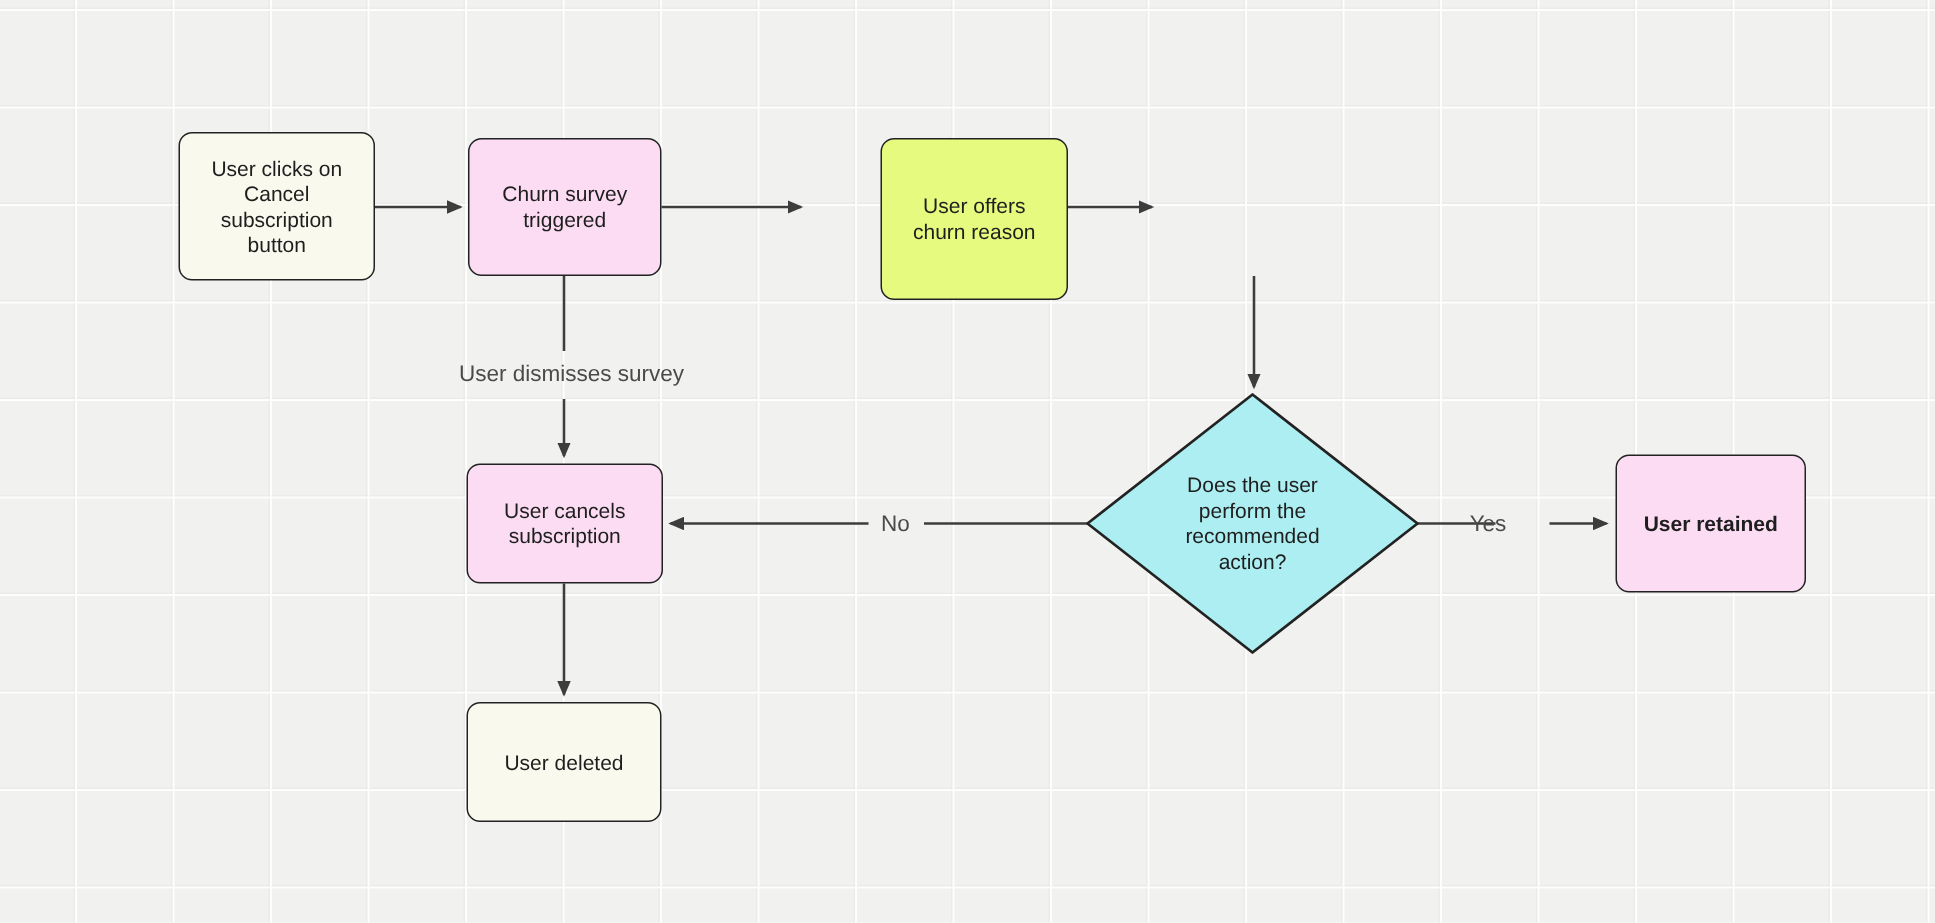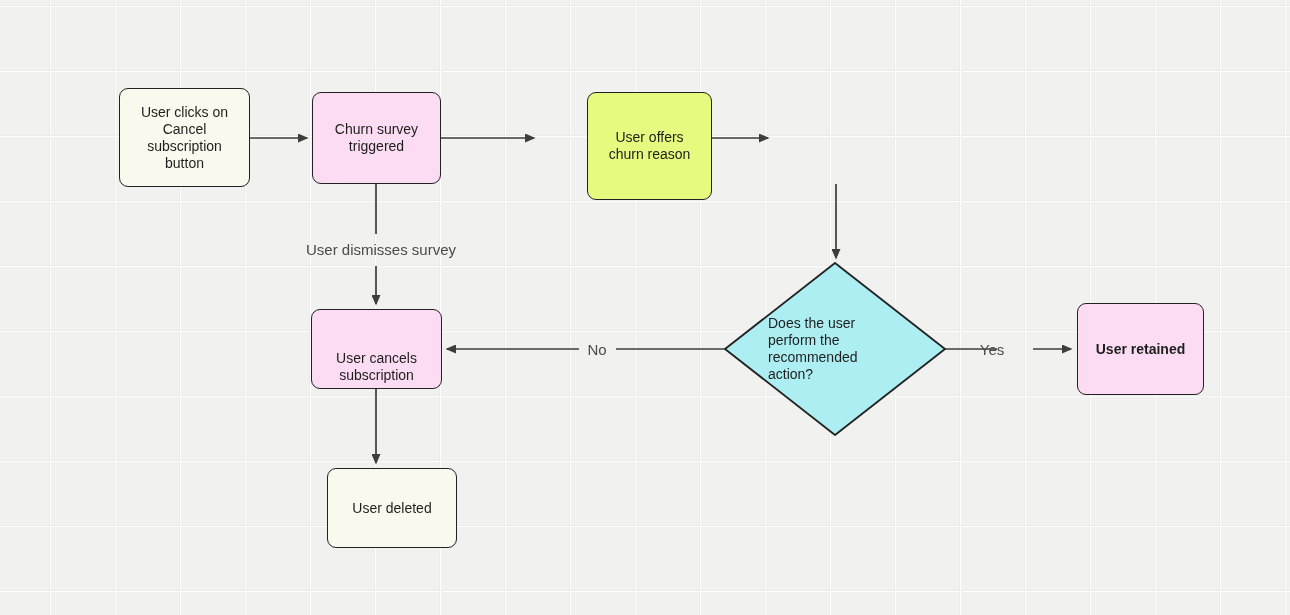--- a/index.html
+++ b/index.html
@@ -26,21 +26,21 @@
   .node{
     position:absolute;box-sizing:border-box;
     border:1.6px solid var(--node_border,#222222);
     border-radius:9px;
     display:flex;align-items:center;justify-content:center;
     text-align:center;padding:4px 8px;
     font-size:14px;line-height:17px;color:var(--node_text,#1e1e1e);
   }
   .diamond-text{
     position:absolute;display:flex;align-items:center;justify-content:center;
-    text-align:left;font-size:14px;line-height:17px;color:var(--node_text,#1e1e1e);
+    text-align:center;font-size:14px;line-height:17px;color:var(--node_text,#1e1e1e);
   }
   .edge-label{
     position:absolute;transform:translateX(-50%);
     white-space:nowrap;font-size:15px;color:var(--edge_label_text,#4a4a4a);
   }
   
   .n-cancel-click{left:76px;top:88px;width:131px;height:99px;margin-left:43px;}
   .n-churn-survey{left:312px;top:92px;width:129px;height:92px;}
   .n-churn-reason{left:539px;top:92px;width:125px;height:108px;margin-left:48px;}
   .n-alternative{left:773px;top:92px;width:126px;height:92px;}
@@ -89,25 +89,25 @@
 
   <div class="node n-churn-reason" style="background: rgb(229, 250, 126);">
     <span>User offers churn reason</span>
   </div>
 
 
   <div class="node n-retained" style="background: rgb(251, 220, 242);">
     <span>User retained</span>
   </div>
 
-  <div class="node n-cancels" style="background: rgb(251, 220, 242); align-items: flex-end;">
+  <div class="node n-cancels" style="background: rgb(251, 220, 242);">
     <span>User cancels subscription</span>
   </div>
 
-  <div class="node n-deleted" style="background: rgb(250, 249, 237); margin-left: 16px;">
+  <div class="node n-deleted" style="background: rgb(250, 249, 237);">
     <span>User deleted</span>
   </div>
 
   <div class="diamond-text n-decision-text">
     <span>Does the user perform the recommended action?</span>
   </div>
 
   <div class="edge-label l-dismiss">User dismisses survey</div>
   <div class="edge-label l-no">No</div>
   <div class="edge-label l-yes">Yes</div>

